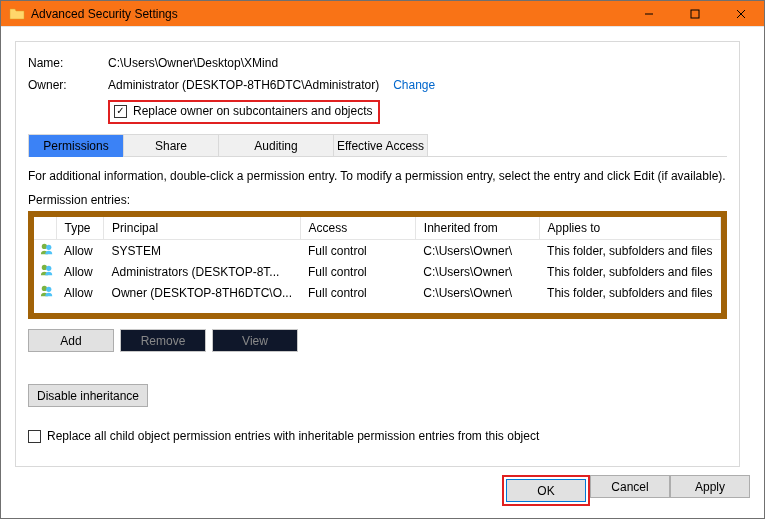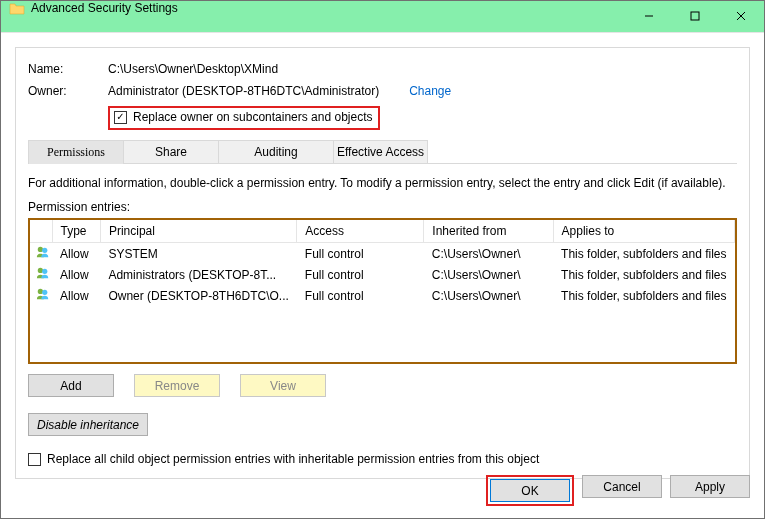--- a/index.html
+++ b/index.html
@@ -9,57 +9,58 @@
     font-size: 12px;
     background: #fff;
     color: #000;
     width: 765px;
     height: 519px;
     border: 1px solid #707070;
     overflow: hidden;
     position: relative;
   }
   .titlebar {
-    height: 32px;
+    height: 26px;
     display: flex;
+    align-items: center;
     padding-left: 8px;
-    background: #86efac;
+    background: #f97316;
     border-bottom: 1px solid #e5e5e5;
   }
   .titlebar .folder-icon { width: 16px; height: 16px; margin-right: 6px; display:flex; align-items:center; justify-content:center; }
   .titlebar .title { flex: 1; }
   .winbtn { width: 46px; height: 30px; display:flex; align-items:center; justify-content:center; }
-  .content { padding: 14px 14px 0 14px; }
+  .content { padding: 14px 24px 0 14px; }
   .group { border: 1px solid #d9d9d9; padding: 14px 12px 12px 12px; min-height: 426px; position: relative; }
   .row { display:flex; margin-bottom: 8px; align-items:center; }
   .row .label { width: 80px; }
   .row .value { }
-  .link { color:#0066cc; margin-left: 30px; cursor:pointer;text-align:center; }
+  .link { color:#0066cc; margin-left: 14px; cursor:pointer;text-align:center; }
   .highlight-box { border: 2px solid #e02020; padding: 2px 6px 4px 4px; display:inline-flex; align-items:center; }
   .chk { width:13px; height:13px; border:1px solid #333; display:inline-flex; align-items:center; justify-content:center; margin-right:6px; background:#fff; font-size:10px; line-height:1; }
   .tabs { display:flex; margin-top: 8px; }
   .tab { border:1px solid #d9d9d9; border-bottom:none; padding:4px 0; text-align:center; background:#fff; position:relative; }
-  .tab.active { background:#e5e5e5; z-index:2;font-family:Liberation Serif, serif; }
+  .tab.active { background:#3b82f6; z-index:2; }
   .tab.inactive { background:#f0f0f0; }
   .tab + .tab { margin-left:-1px; }
   .tabline { border-top:1px solid #d9d9d9; margin-top:-1px; position:relative; z-index:1; }
   .info { margin: 12px 0 10px 0; }
   .subhead { margin-bottom: 4px; }
-  .table-wrap { border:2px solid #a16207; background:#fff; height: 146px; overflow:auto; }
+  .table-wrap { border:6px solid #a16207; background:#fff; height: 108px; overflow:auto; }
   table { border-collapse: collapse; width:100%; font-size:12px; }
   th { text-align:left; font-weight:normal; background:#fff; border-right:1px solid #e5e5e5; border-bottom:1px solid #e5e5e5; padding:4px 8px; position:sticky; top:0; }
   td { padding:3px 8px; white-space:nowrap; }
   td.icon-cell { width:20px; padding:2px 2px 2px 6px; }
   .two-heads { width:14px; height:14px; display:inline-block; }
-  .btnrow { display:flex; gap:20px; margin-top:10px; }
+  .btnrow { display:flex; gap:6px; margin-top:10px; }
   .btn { border:1px solid #adadad; background:#e1e1e1; width:86px; height:23px; display:flex; align-items:center; justify-content:center; cursor:pointer; }
-  .btn.disabled { color:#888; background:#fef9c3; border-color:#c8c8c8; cursor:default; }
+  .btn.disabled { color:#888; background:#0f172a; border-color:#c8c8c8; cursor:default; }
   .btn.wide { width:120px; }
-  .bottom-chk { display:flex; align-items:center; margin-top:16px; }
-  .dlg-buttons { position:absolute; right:14px; bottom:12px; display:flex; gap:8px; }
+  .bottom-chk { display:flex; align-items:center; margin-top:22px; }
+  .dlg-buttons { position:absolute; right:14px; bottom:12px; display:flex; gap:0; }
   .dlg-btn { border:1px solid #adadad; background:#e1e1e1; width:80px; height:23px; display:flex; align-items:center; justify-content:center; cursor:pointer; }
   .dlg-btn.default { background:#e1e1e1; border:1px solid #0078d7; }
   .ok-wrap { border:2px solid #e02020; padding:2px; }
 </style>
 </head>
 <body>
 
 <div class="titlebar">
   <span class="folder-icon">
     <svg width="16" height="16" viewBox="0 0 16 16">
@@ -172,21 +173,21 @@
           </tbody>
       </table>
     </div>
 
     <div class="btnrow">
       <div class="btn">Add</div>
       <div class="btn disabled">Remove</div>
       <div class="btn disabled">View</div>
     </div>
 
-    <div class="btnrow" style="margin-top:16px;font-style:italic;">
+    <div class="btnrow" style="margin-top:32px;">
       <div class="btn wide">Disable inheritance</div>
     </div>
 
     <div class="bottom-chk">
       <span class="chk" style="margin-right:6px"></span>
       <span>Replace all child object permission entries with inheritable permission entries from this object</span>
     </div>
 
   </div>
 </div>

